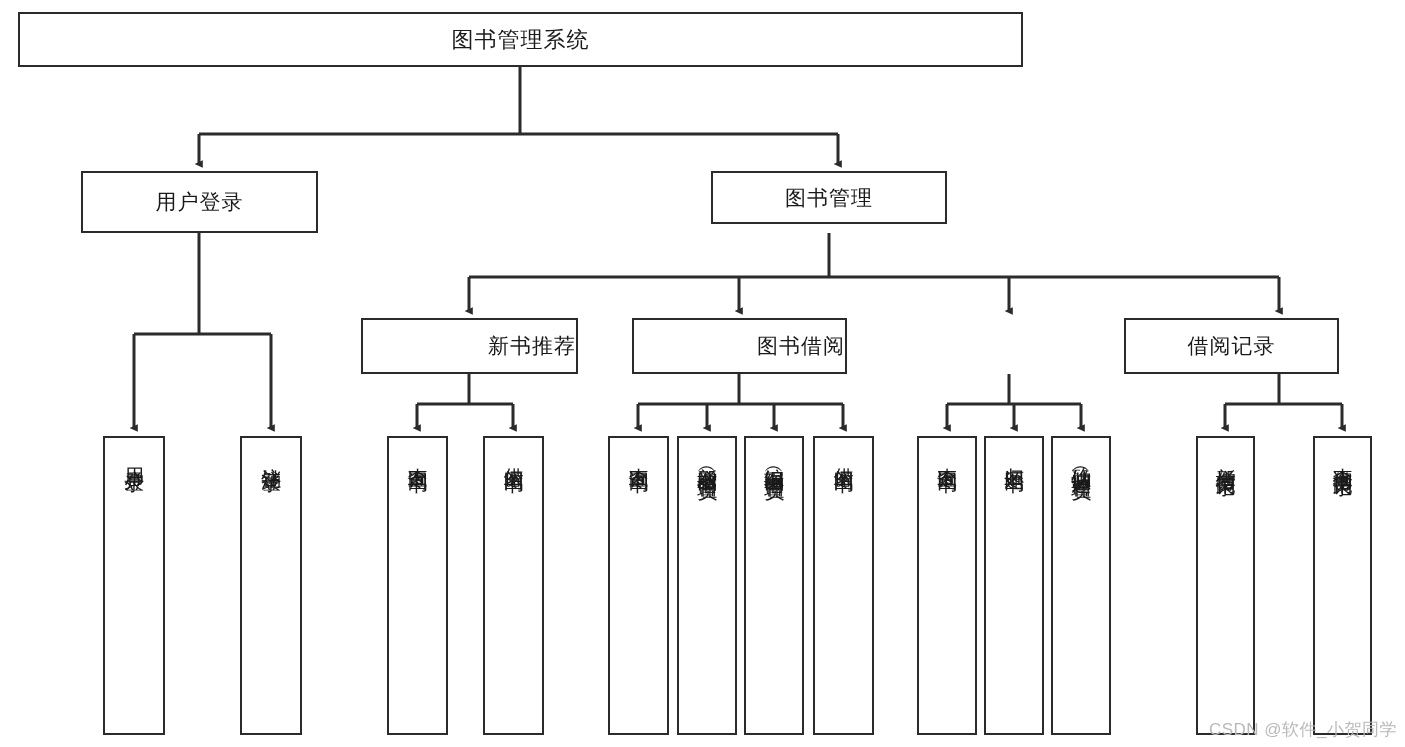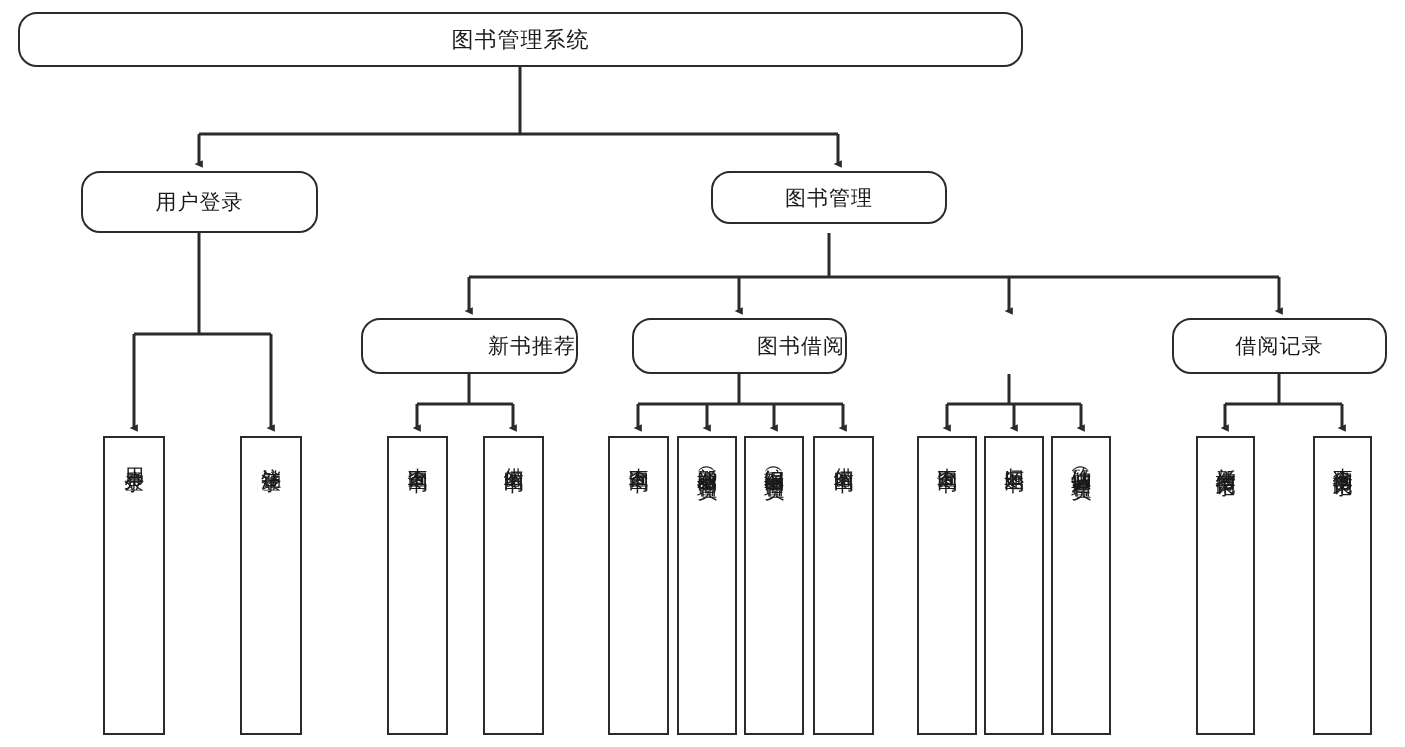--- a/index.html
+++ b/index.html
@@ -32,21 +32,20 @@
     border: 2px solid #2b2b2b;
     background: #ffffff;
     display: flex;
     align-items: center;
     justify-content: center;
     color: #1a1a1a;
   }
   .node.h {
     font-size: 21px;
     letter-spacing: 1px;
-    border-radius: 19px;
   }
   .node.root {
     font-size: 22px;
   }
   .node.v {
     align-items: flex-start;
     padding-top: 14px;
   }
   .vtext {
     writing-mode: vertical-rl;
@@ -135,21 +134,21 @@
   <div class="node h" style="left:711px; top:171px; width:236px; height:53px;">
     <span class="htext">图书管理</span>
   </div>
 
   <div class="node h" style="left:361px; top:318px; width:217px; height:56px;justify-content:flex-end;">
     <span class="htext">新书推荐</span>
   </div>
   <div class="node h" style="left:632px; top:318px; width:215px; height:56px;justify-content:flex-end;">
     <span class="htext">图书借阅</span>
   </div>
-  <div class="node h" style="left:1172px; top:318px; width:215px; height:56px;">
+  <div class="node h" style="left:1124px; top:318px; width:215px; height:56px;">
     <span class="htext">借阅记录</span>
   </div>
 
   <div class="node v" style="left:103px; top:436px; width:62px; height:299px;">
     <span class="vtext">用户登录</span>
   </div>
   <div class="node v" style="left:240px; top:436px; width:62px; height:299px;">
     <span class="vtext">注销登录</span>
   </div>
 
@@ -183,13 +182,14 @@
     <span class="vtext">确认归还（管理员）</span>
   </div>
 
   <div class="node v" style="left:1196px; top:436px; width:59px; height:299px;">
     <span class="vtext">新增借阅记录</span>
   </div>
   <div class="node v" style="left:1313px; top:436px; width:59px; height:299px;">
     <span class="vtext">查询借阅记录</span>
   </div>
 
+  <div class="watermark">CSDN @软件_小贺同学</div>
 </div>
 
 </body></html>

